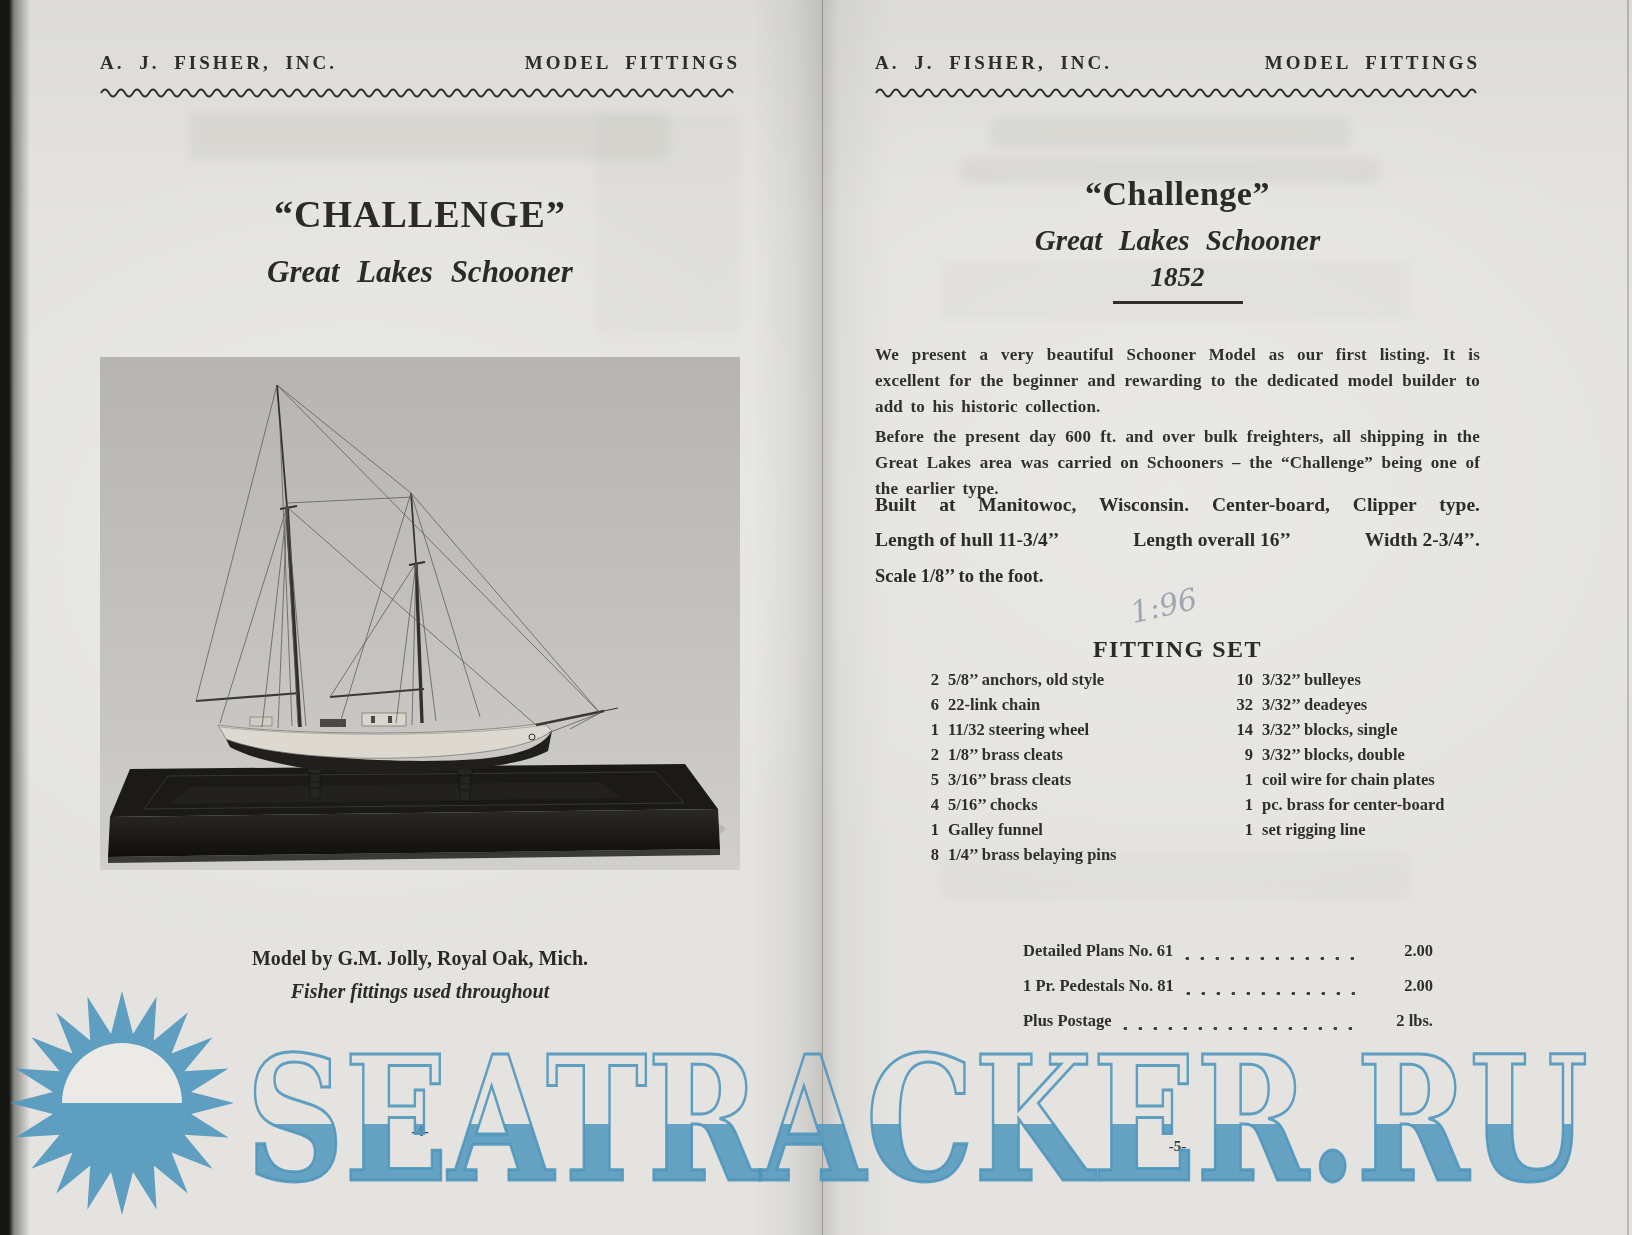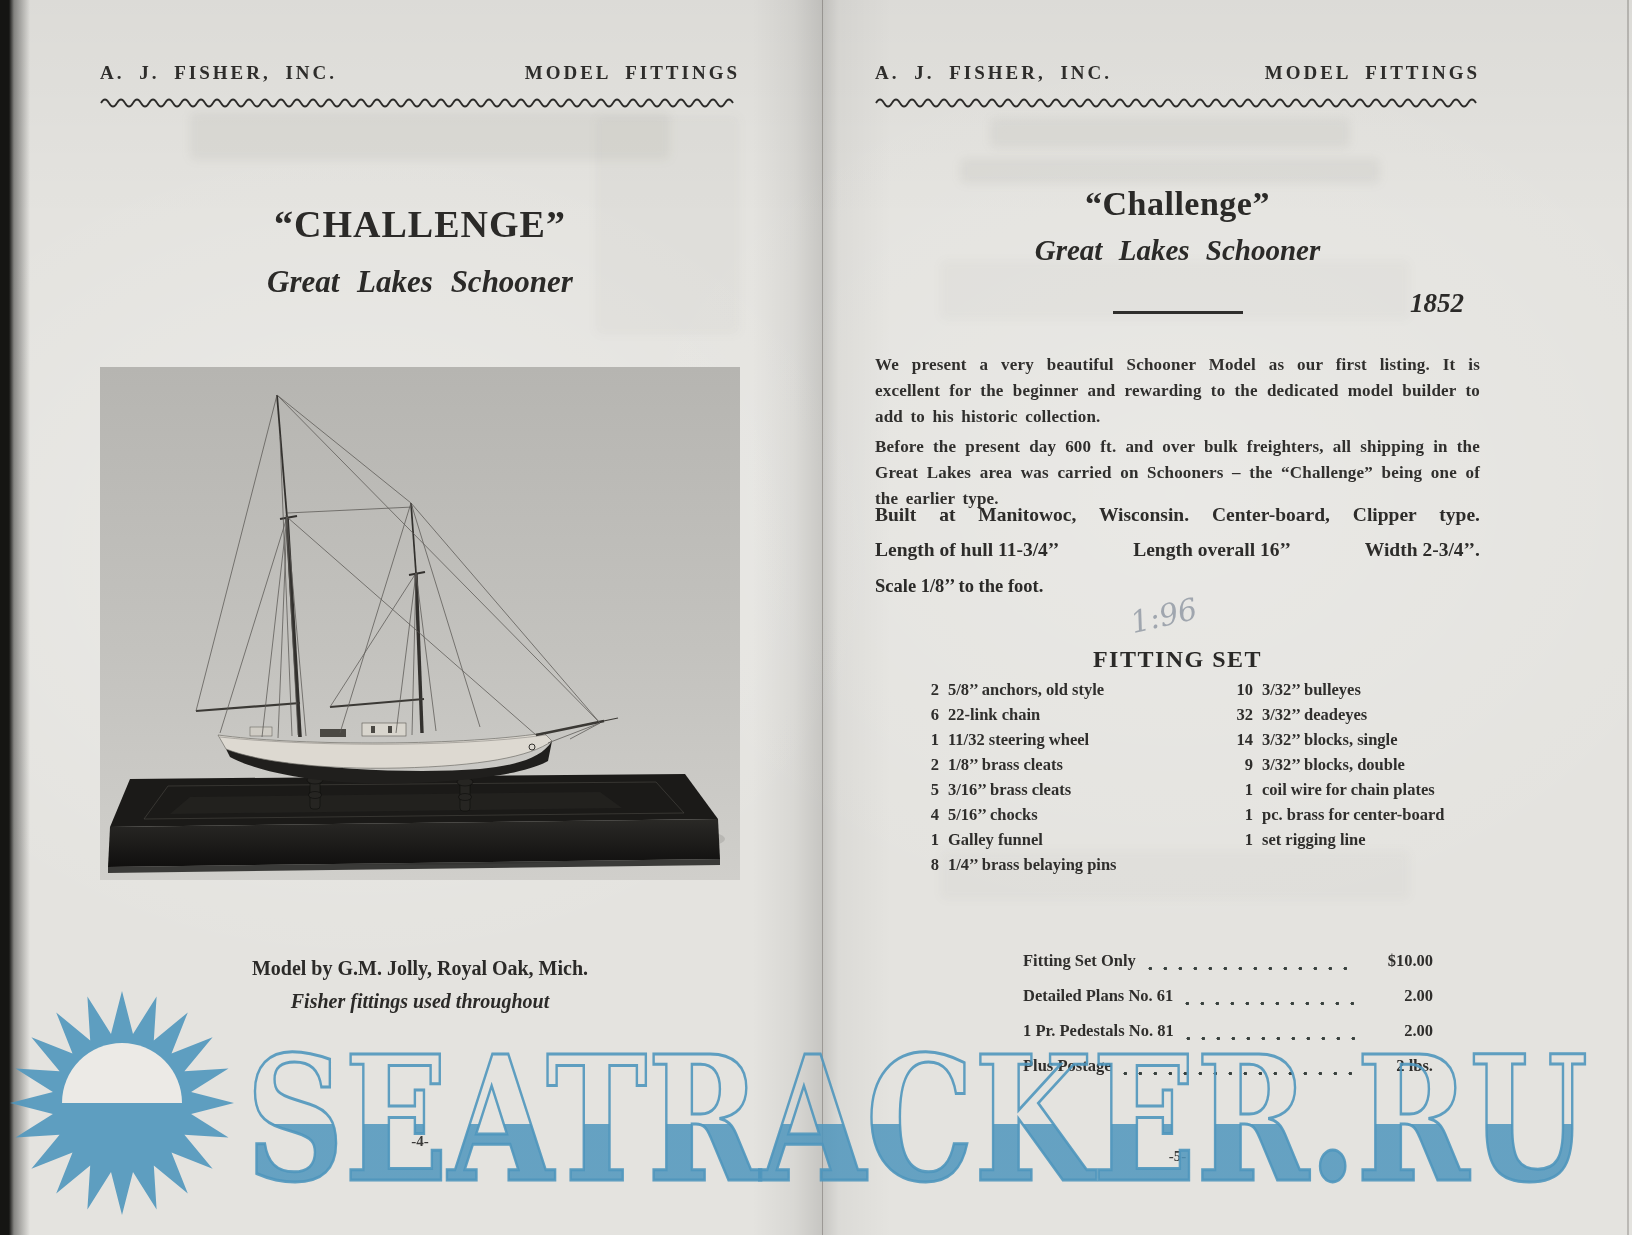--- a/index.html
+++ b/index.html
@@ -10,21 +10,21 @@
      radial-gradient(900px 700px at 72% 40%, rgba(255,255,255,.20), rgba(255,255,255,0) 65%),
      linear-gradient(180deg, rgba(0,0,0,.035), rgba(0,0,0,0) 18%);}
   .edge-left{position:absolute;left:0;top:0;bottom:0;width:30px;
      background:linear-gradient(90deg,#151513 0,#151513 9px,rgba(21,21,19,.45) 14px,rgba(21,21,19,0) 30px);}
   .edge-right{position:absolute;right:3px;top:0;bottom:0;width:2px;background:rgba(40,38,34,.22);}
   .gutter{position:absolute;left:752px;top:0;bottom:0;width:140px;
      background:linear-gradient(90deg,rgba(0,0,0,0) 0%,rgba(0,0,0,.05) 30%,rgba(0,0,0,.13) 50%,rgba(0,0,0,.04) 62%,rgba(0,0,0,0) 100%);}
   .gutter-line{position:absolute;left:822px;top:0;bottom:0;width:1px;background:rgba(55,50,44,.30);}
   .ghost{position:absolute;background:rgba(95,95,92,.07);filter:blur(5px);border-radius:6px;pointer-events:none;}
 
-  .page{position:absolute;top:10px;height:1022px;}
+  .page{position:absolute;top:0;height:1022px;}
   .page-left{left:100px;width:640px;}
   .page-right{left:875px;width:605px;}
 
   .pg-header{position:absolute;top:52px;left:0;right:0;display:flex;justify-content:space-between;
      font-weight:700;font-size:19px;letter-spacing:3px;word-spacing:7px;color:#2e2d2b;}
   .wavy{position:absolute;top:84px;left:0;}
 
   .title-l{position:absolute;top:192px;left:0;right:0;margin:0;text-align:center;
      font-size:38px;font-weight:700;letter-spacing:1px;}
   .sub-l{position:absolute;top:254px;left:0;right:0;margin:0;text-align:center;
@@ -34,21 +34,21 @@
   .caption.l1{top:931px;}
   .caption.l2{top:964px;font-style:italic;}
   .pagenum{position:absolute;left:0;right:0;text-align:center;font-size:15px;font-weight:700;color:#3a3a38;}
   .pagenum.pl{top:1123px;}
   .pagenum.pr{top:1138px;}
 
   .title-r{position:absolute;top:175px;left:0;right:0;margin:0;text-align:center;
      font-size:34px;font-weight:700;letter-spacing:.5px;}
   .sub-r{position:absolute;top:224px;left:0;right:0;margin:0;text-align:center;
      font-size:29px;font-weight:600;font-style:italic;word-spacing:9px;}
-  .year{position:absolute;top:262px;left:0;right:0;margin:16px;text-align:right;
+  .year{position:absolute;top:262px;left:0;right:0;margin:0;text-align:center;
      font-size:27px;font-weight:600;font-style:italic;}
   .year-rule{position:absolute;top:301px;left:50%;transform:translateX(-50%);width:130px;height:3px;background:#2f2e2c;}
 
   .para{position:absolute;left:0;right:0;margin:0;font-size:17px;line-height:26px;font-weight:700;
      text-align:justify;letter-spacing:.2px;word-spacing:3px;color:#302f2d;}
   .para.p1{top:342px;}
   .para.p2{top:424px;}
   .built{position:absolute;top:494px;left:0;right:0;margin:0;font-size:19.5px;font-weight:700;
      text-align:justify;text-align-last:justify;color:#2d2c2a;}
   .dims{position:absolute;top:529px;left:0;right:0;display:flex;justify-content:space-between;
@@ -276,25 +276,20 @@
           <span>pc. brass for center-board</span>
         </div>
       <div class="fit-row">
           <span class="qty">1</span>
           <span>set rigging line</span>
         </div>
     </div>
 
     <div class="prices">
       <div class="price-row">
-          <span class="plabel">Fitting Set Only</span>
-          <span class="leader"></span>
-          <span class="pvalue">$10.00</span>
-        </div>
-      <div class="price-row">
           <span class="plabel">Detailed Plans No. 61</span>
           <span class="leader"></span>
           <span class="pvalue">2.00</span>
         </div>
       <div class="price-row">
           <span class="plabel">1 Pr. Pedestals No. 81</span>
           <span class="leader"></span>
           <span class="pvalue">2.00</span>
         </div>
       <div class="price-row">

